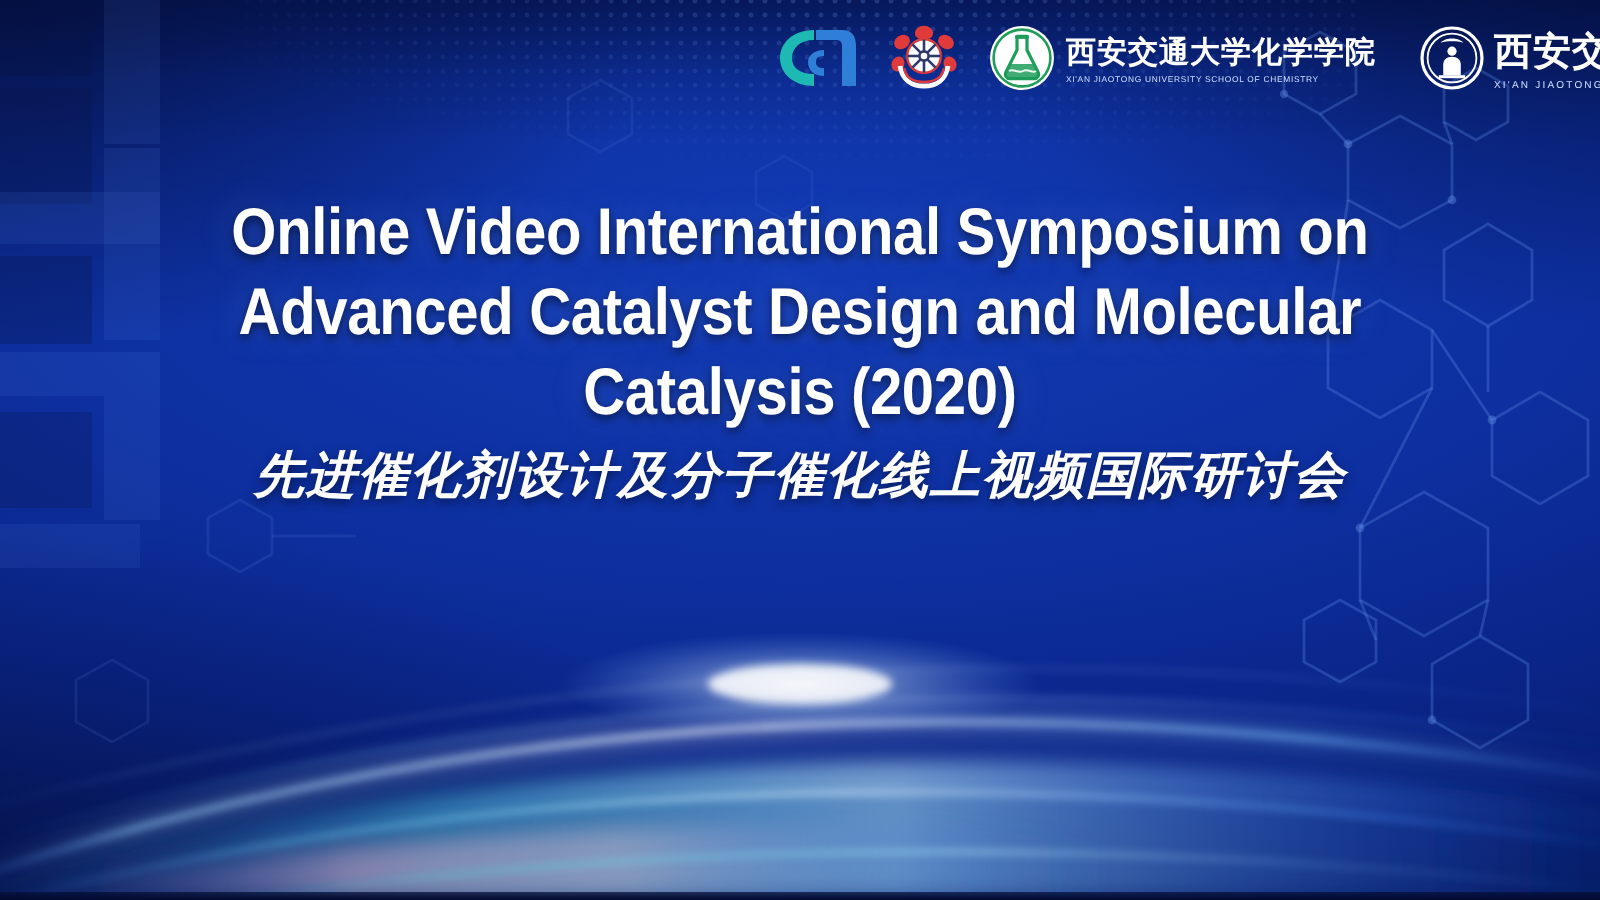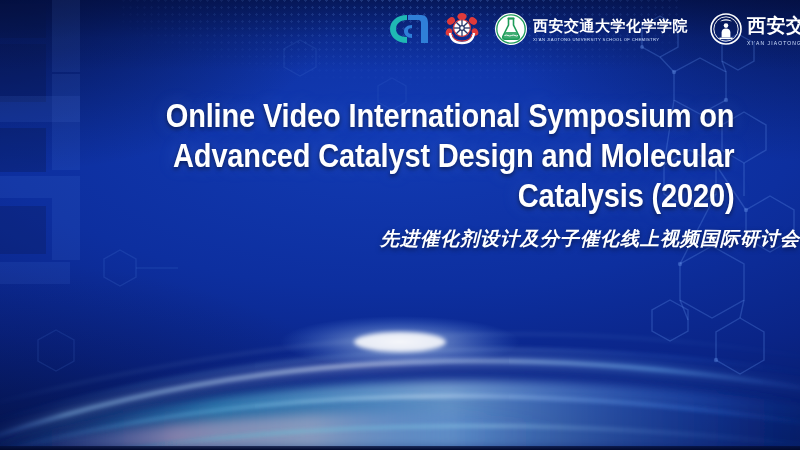--- a/index.html
+++ b/index.html
@@ -69,41 +69,41 @@
     font-family:"Liberation Serif", serif;
   }
   .cn-small {
     color:#cfe0ff; white-space:nowrap; font-size:4.2px; letter-spacing:.35px;
     font-family:"Liberation Sans", sans-serif; margin-top:1px;
   }
 
   
   .content {
     position: absolute; left: 0; right: 0; top: 96px;
-    text-align: right;
+    text-align: center;
   }
   .title {
     color: #ffffff;
     font-family: "Liberation Sans Narrow", "Liberation Sans", sans-serif;
     font-weight: 700;
     font-size: 33px;
     line-height: 40px;
     letter-spacing: -0.2px;
     transform: scaleX(0.88);
     transform-origin: center top;
     text-shadow: 0 2px 5px rgba(0,0,10,.55), 0 0 18px rgba(140,185,255,.25);
     margin: 0 auto;
     max-width: 760px;
   }
   .subtitle-cn {
     color: #ffffff;
     font-family: "DejaVu Sans", sans-serif;
     font-weight: 700;
     font-style: italic;
-    font-size: 19px;
+    font-size: 25px;
     line-height: 32px;
     letter-spacing: 1px;
     margin-top: 6px;
     text-shadow: 0 2px 5px rgba(0,0,10,.5);
   }
 
   
   .pill-wrap { margin-top: 22px; display:flex; justify-content:center; }
   .pill {
     display: inline-flex; align-items: center; gap: 14px;

